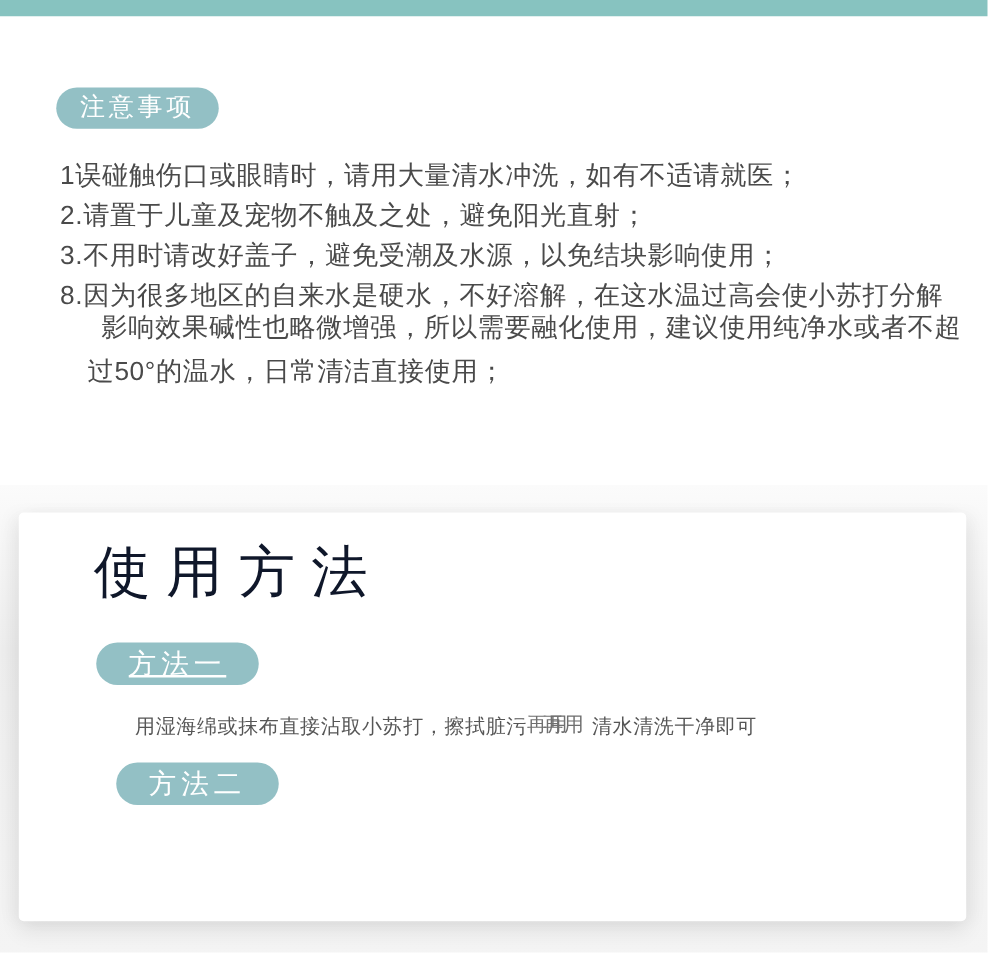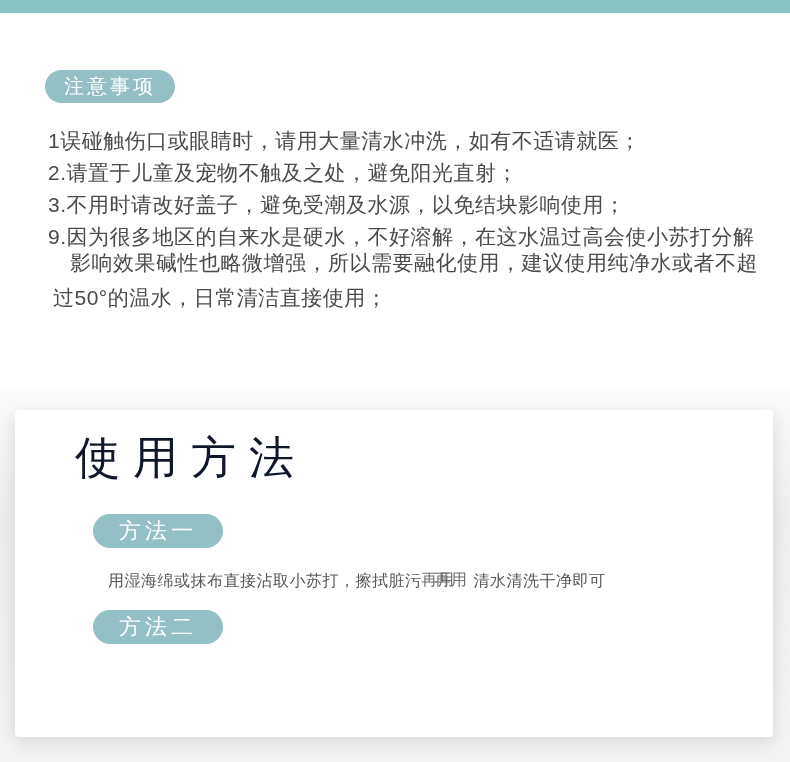--- a/index.html
+++ b/index.html
@@ -21,22 +21,22 @@
     font-size:20px;line-height:33px;letter-spacing:3px;
     display:inline-block;
   }
   
   .note-list{
     position:absolute;left:48px;top:125px;width:712px;
     color:#4a4a4a;font-size:21px;letter-spacing:0.5px;
   }
   .note-item{line-height:32px;white-space:nowrap;}
   .note-item5-line1{line-height:26px;margin-top:3px;white-space:nowrap;}
-  .note-item5-line2{line-height:26px;margin-left:22px;white-space:nowrap;}
-  .note-item5-line3{line-height:26px;margin-left:5px;margin-top:9px;white-space:nowrap;}
+  .note-item5-line2{line-height:26px;margin-left:33px;white-space:nowrap;}
+  .note-item5-line3{line-height:26px;margin-left:22px;margin-top:9px;white-space:nowrap;}
 
   
   .lower-section{
     position:absolute;top:388px;left:0;width:790px;height:374px;
     background:linear-gradient(180deg,#fbfbfb 0%,#eeeeee 35%,#f4f4f4 100%);
   }
   
   .usage-card{
     position:absolute;left:15px;top:22px;width:758px;height:327px;
     background:#ffffff;border-radius:4px;
@@ -45,21 +45,21 @@
   .usage-title{
     position:absolute;left:60px;top:18px;
     font-size:45px;color:#0f172a;letter-spacing:13px;
   }
   .method-badge{
     position:absolute;height:34px;
     background:#93c0c5;color:#ffffff;border-radius:17px;
     padding:0 26px;font-size:22px;line-height:33px;letter-spacing:4px;
     display:inline-block;
   }
-  .badge-m1{left:78px;top:104px;}
+  .badge-m1{left:62px;top:104px;text-decoration:underline;}
   .badge-m2{left:78px;top:200px;}
   .method-text{
     position:absolute;font-size:16px;color:#565656;
     letter-spacing:0.5px;white-space:nowrap;font-family:Liberation Mono, monospace;
   }
   .text-m1{left:93px;top:160px;}
   .text-m2{left:90px;top:258px;}
   
   .overlap-cluster{
     position:relative;display:inline-block;width:52px;height:22px;
@@ -73,21 +73,21 @@
 
 <div class="top-bar"></div>
 
 <section>
   <span class="note-badge">注意事项</span>
 
   <div class="note-list">
     <div class="note-item">1误碰触伤口或眼睛时，请用大量清水冲洗，如有不适请就医；</div>
     <div class="note-item">2.请置于儿童及宠物不触及之处，避免阳光直射；</div>
     <div class="note-item">3.不用时请改好盖子，避免受潮及水源，以免结块影响使用；</div>
-    <div class="note-item5-line1">9.因为很多地区的自来水是硬水，不好溶解，在这水温过高会使小苏打分解</div>
+    <div class="note-item5-line1">8.因为很多地区的自来水是硬水，不好溶解，在这水温过高会使小苏打分解</div>
     <div class="note-item5-line2">影响效果碱性也略微增强，所以需要融化使用，建议使用纯净水或者不超</div>
     <div class="note-item5-line3">过50°的温水，日常清洁直接使用；</div>
   </div>
 </section>
 
 <section class="lower-section">
   <div class="usage-card">
 
     <div class="usage-title">使用方法</div>
 

